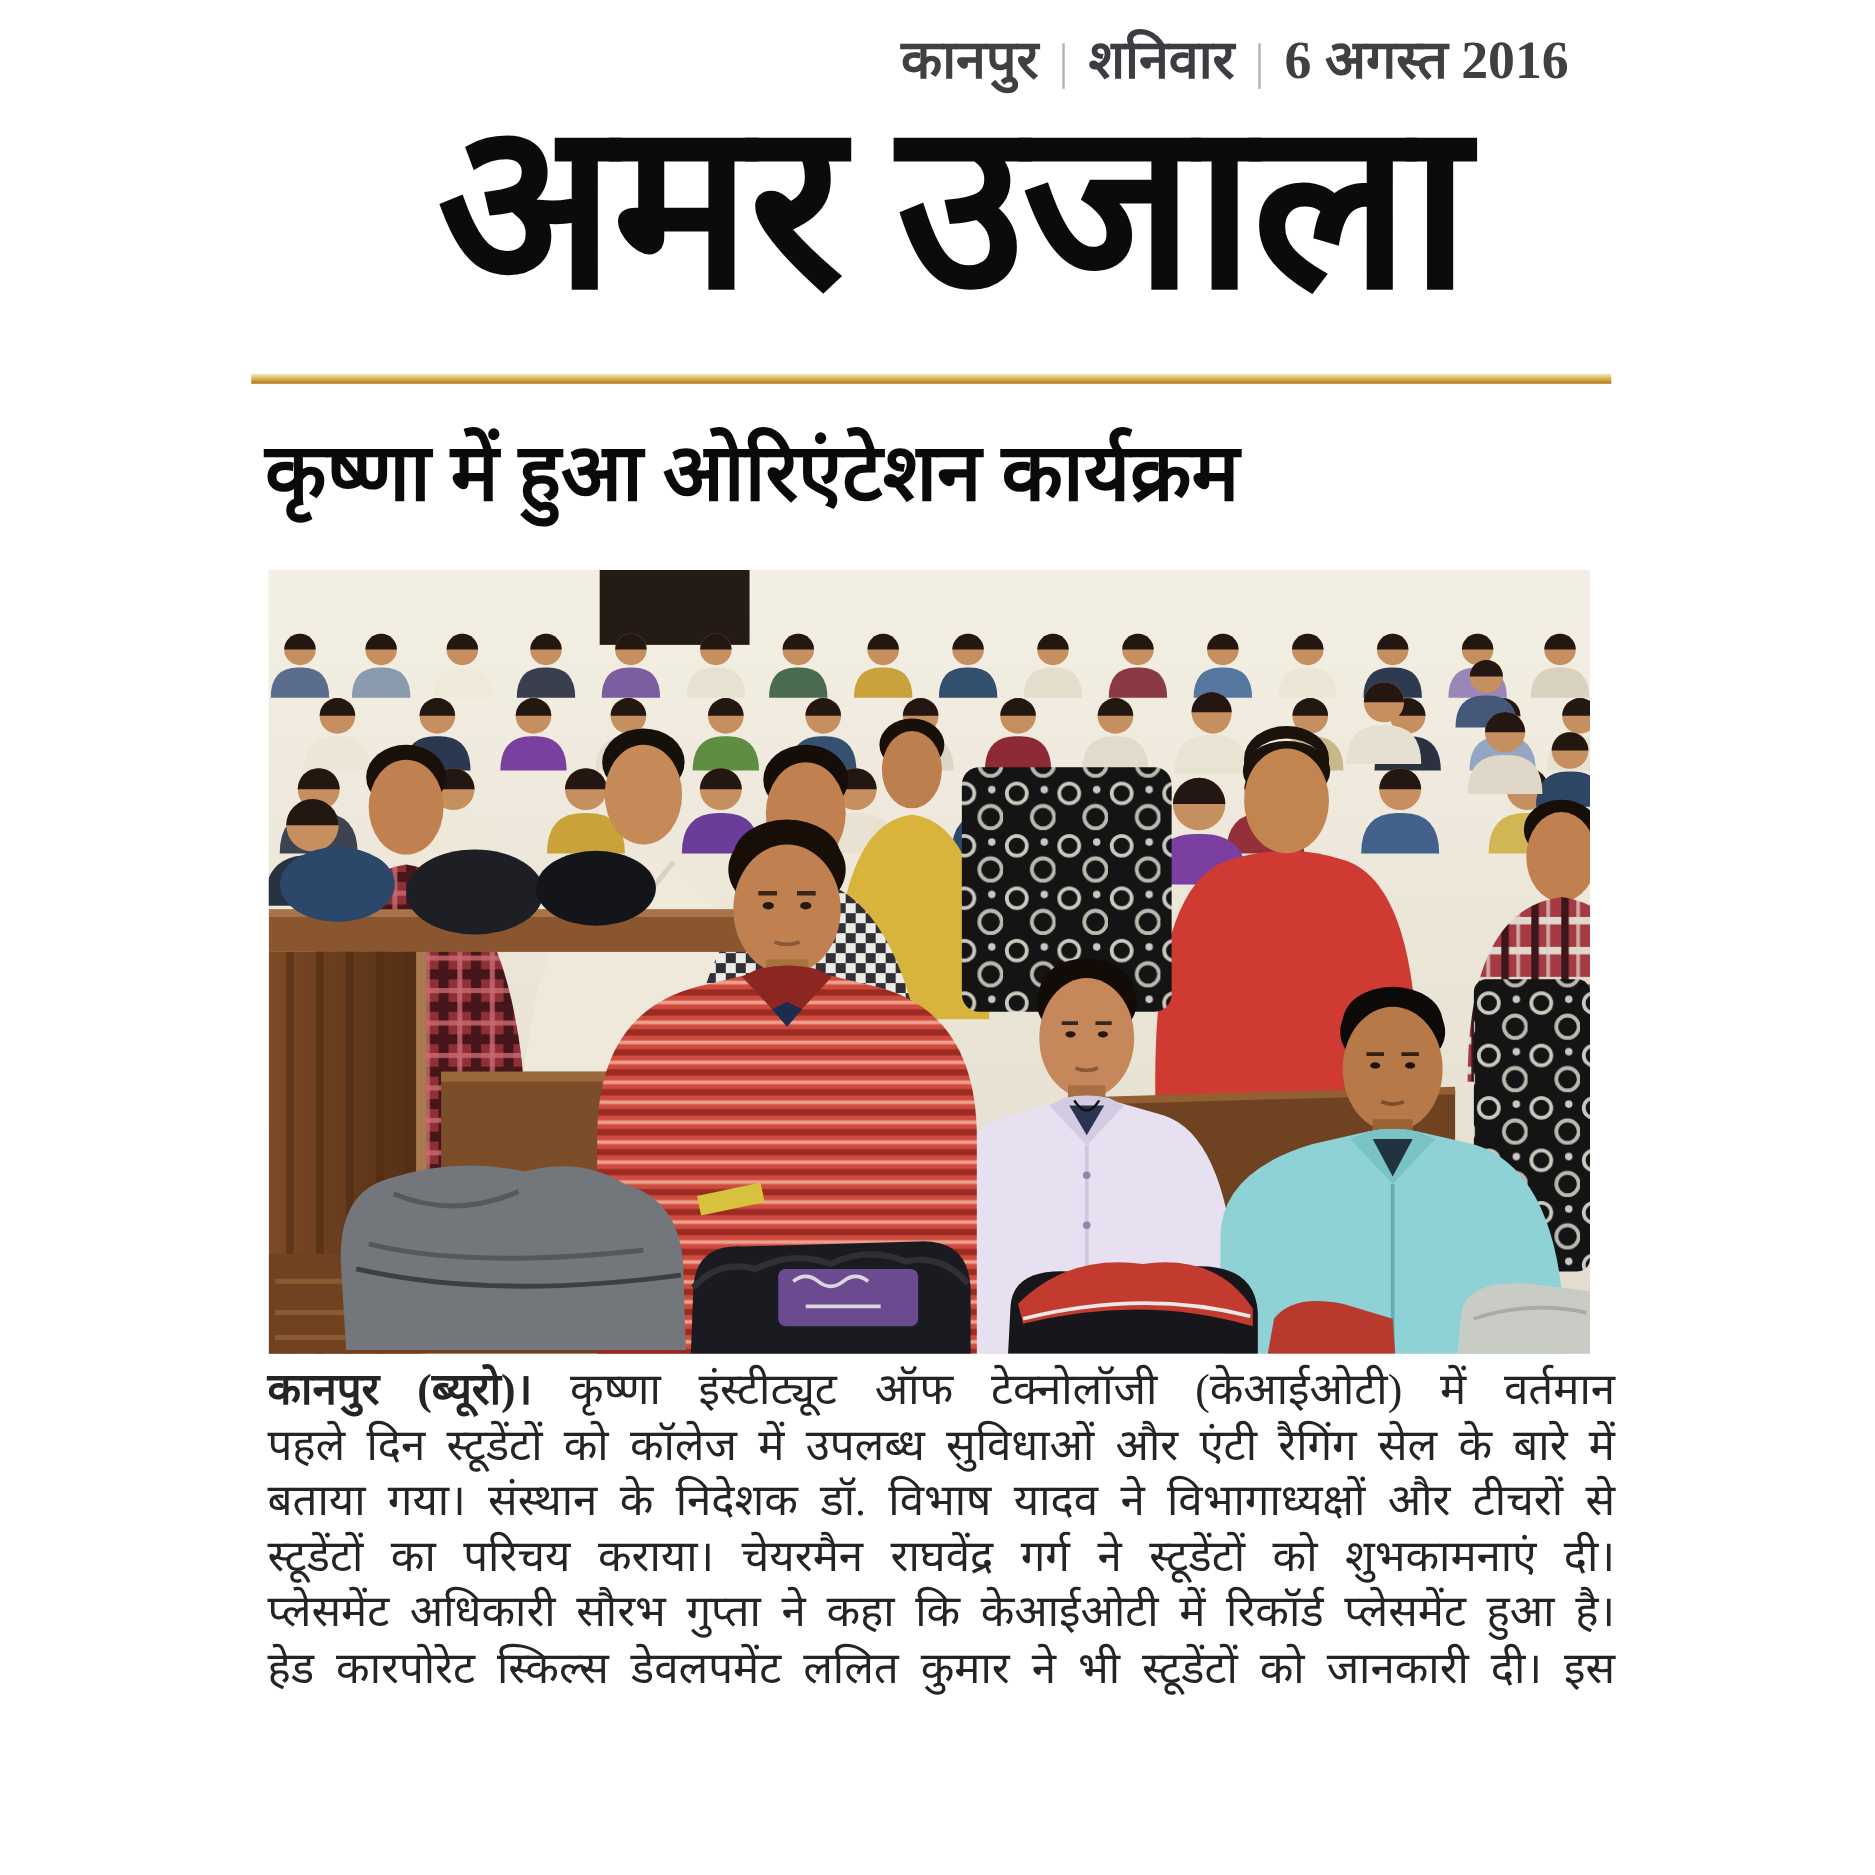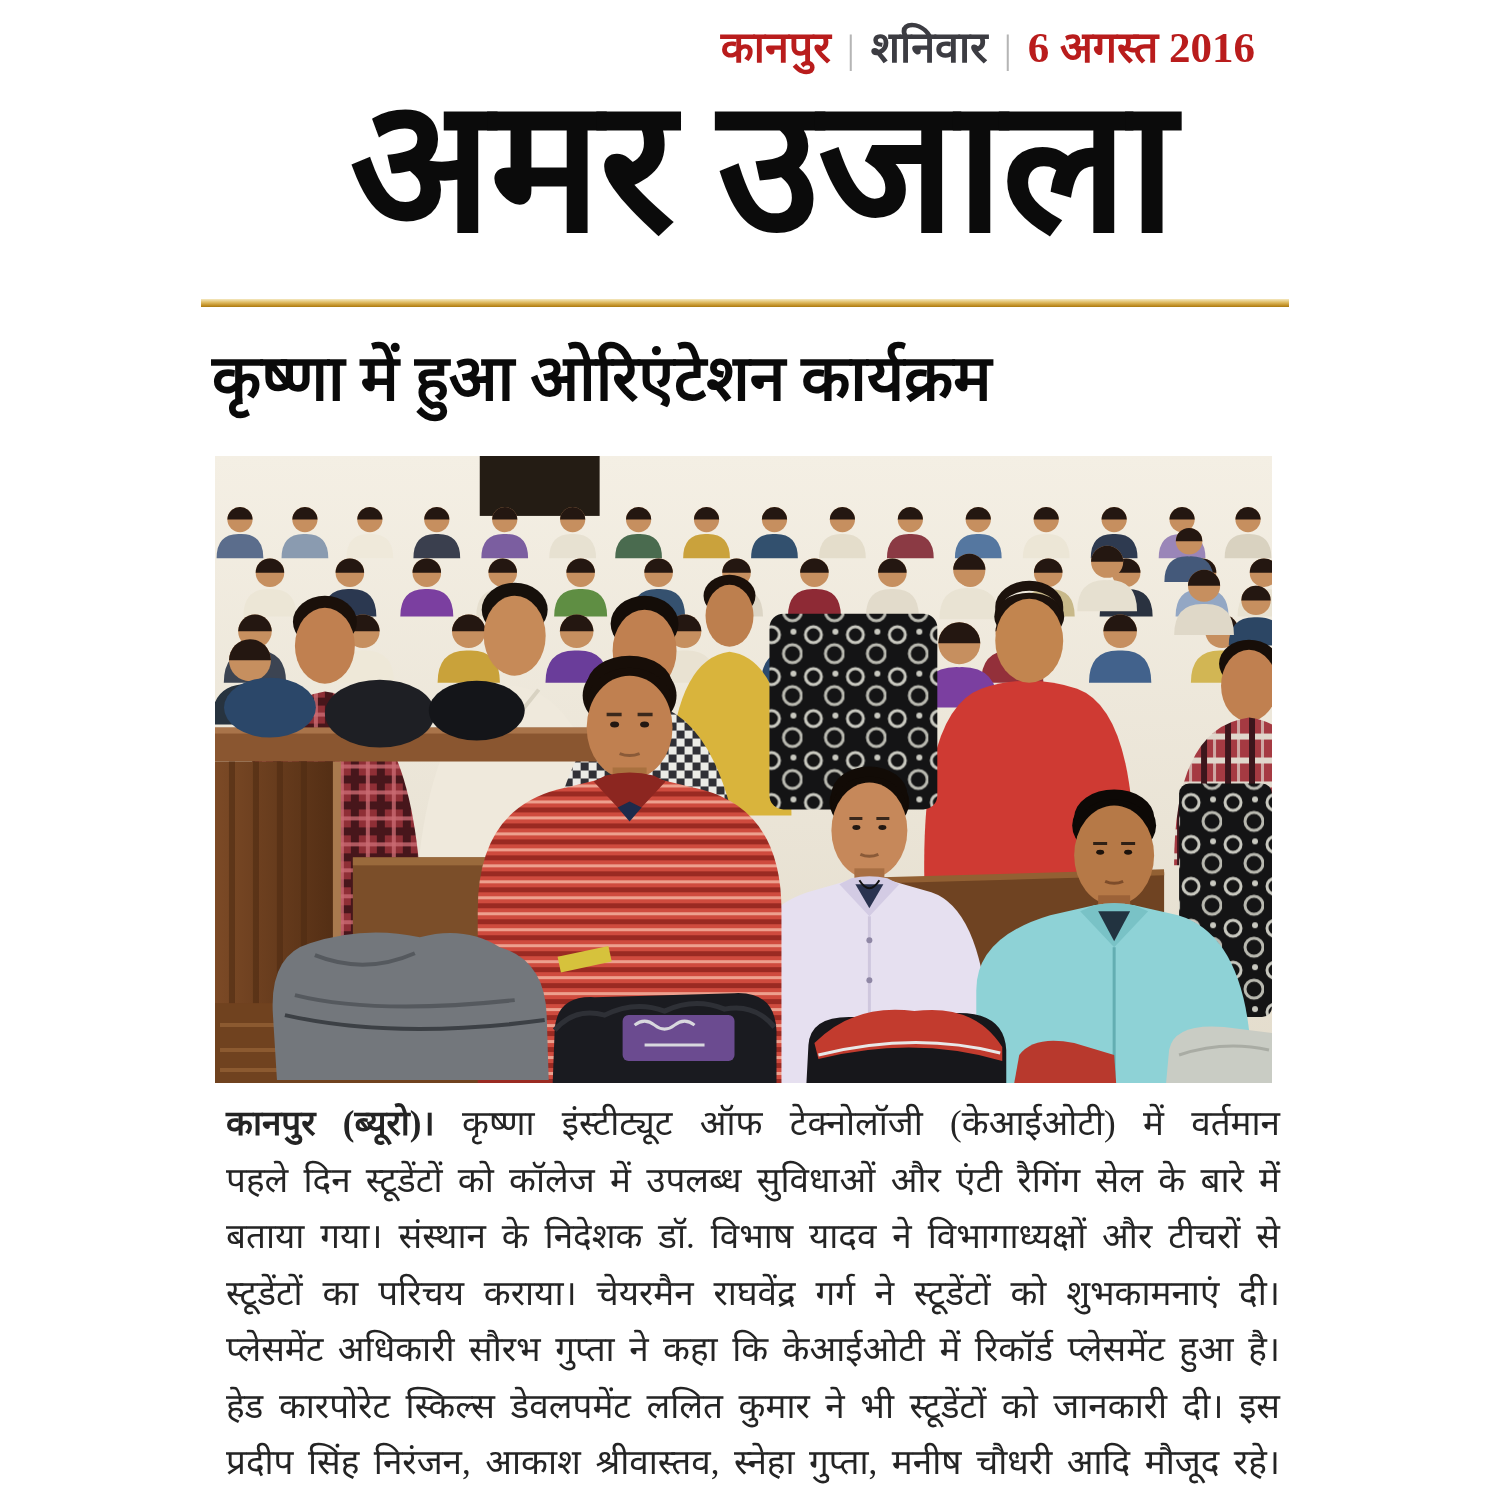--- a/index.html
+++ b/index.html
@@ -1,40 +1,40 @@
 <!DOCTYPE html>
 <html><head>
 <meta charset="utf-8">
 <style>
   html,body{margin:0;padding:0;background:#ffffff;}
   .page{position:relative;width:1500px;height:1500px;background:#fff;overflow:hidden;
         font-family:"Liberation Serif","DejaVu Serif",serif;color:#222;}
 
   .dateline{position:absolute;top:16px;right:245px;font-size:43px;color:#3c3c42;
             font-weight:600;white-space:nowrap;}
-  .dateline .bold{font-weight:700;color:#b91c1c;}
+  .dateline .bold{font-weight:700;color:#404040;}
   .dateline .sep{color:#b5b5b5;font-weight:400;margin:0 16px;font-size:40px;}
 
   .masthead{position:absolute;top:44px;left:210px;width:1080px;margin:12px;text-align:center;
             font-size:186px;line-height:1.2;font-weight:700;color:#0b0b0b;white-space:nowrap;
             letter-spacing:-2px;}
 
   .gold-rule{position:absolute;top:299px;left:201px;width:1088px;height:8px;
              background:linear-gradient(180deg,#f4e8c0 0%,#e0be66 40%,#bd8a1e 85%,#a87a14 100%);}
 
   .headline{position:absolute;top:336px;left:212px;width:1076px;margin:0;text-align:left;
             font-size:64px;font-weight:700;color:#0a0a0a;line-height:1.35;white-space:nowrap;}
 
   .photo{position:absolute;top:456px;left:215px;width:1057px;height:627px;margin:0;
          background:#ece7db;}
   .photo svg{display:block;width:100%;height:100%;}
 
   .article{position:absolute;top:1090px;left:214px;width:1078px;font-size:35px;
            line-height:44.5px;color:#242424;}
-  .article .line{margin:12px;text-align:justify;text-align-last:justify;text-justify:inter-word;}
+  .article .line{margin:0;text-align:justify;text-align-last:justify;text-justify:inter-word;}
   .article .lead{font-weight:700;}
 </style>
 </head>
 <body>
 
 <div class="page">
 
   <header class="dateline">
     <span class="bold">कानपुर</span><span class="sep">|</span><span>शनिवार</span><span class="sep">|</span><span class="bold">6 अगस्त 2016</span>
   </header>
@@ -276,16 +276,15 @@
     </svg>
   </figure>
 
   <div class="article">
     <p class="line"><span class="lead">कानपुर (ब्यूरो)।</span> <span>कृष्णा इंस्टीट्यूट ऑफ टेक्नोलॉजी (केआईओटी) में वर्तमान</span></p>
     <p class="line">पहले दिन स्टूडेंटों को कॉलेज में उपलब्ध सुविधाओं और एंटी रैगिंग सेल के बारे में</p>
     <p class="line">बताया गया। संस्थान के निदेशक डॉ. विभाष यादव ने विभागाध्यक्षों और टीचरों से</p>
     <p class="line">स्टूडेंटों का परिचय कराया। चेयरमैन राघवेंद्र गर्ग ने स्टूडेंटों को शुभकामनाएं दी।</p>
     <p class="line">प्लेसमेंट अधिकारी सौरभ गुप्ता ने कहा कि केआईओटी में रिकॉर्ड प्लेसमेंट हुआ है।</p>
     <p class="line">हेड कारपोरेट स्किल्स डेवलपमेंट ललित कुमार ने भी स्टूडेंटों को जानकारी दी। इस</p>
-    <p class="line">प्रदीप सिंह निरंजन, आकाश श्रीवास्तव, स्नेहा गुप्ता, मनीष चौधरी आदि मौजूद रहे।</p>
   </div>
 
 </div>
 
 </body></html>

